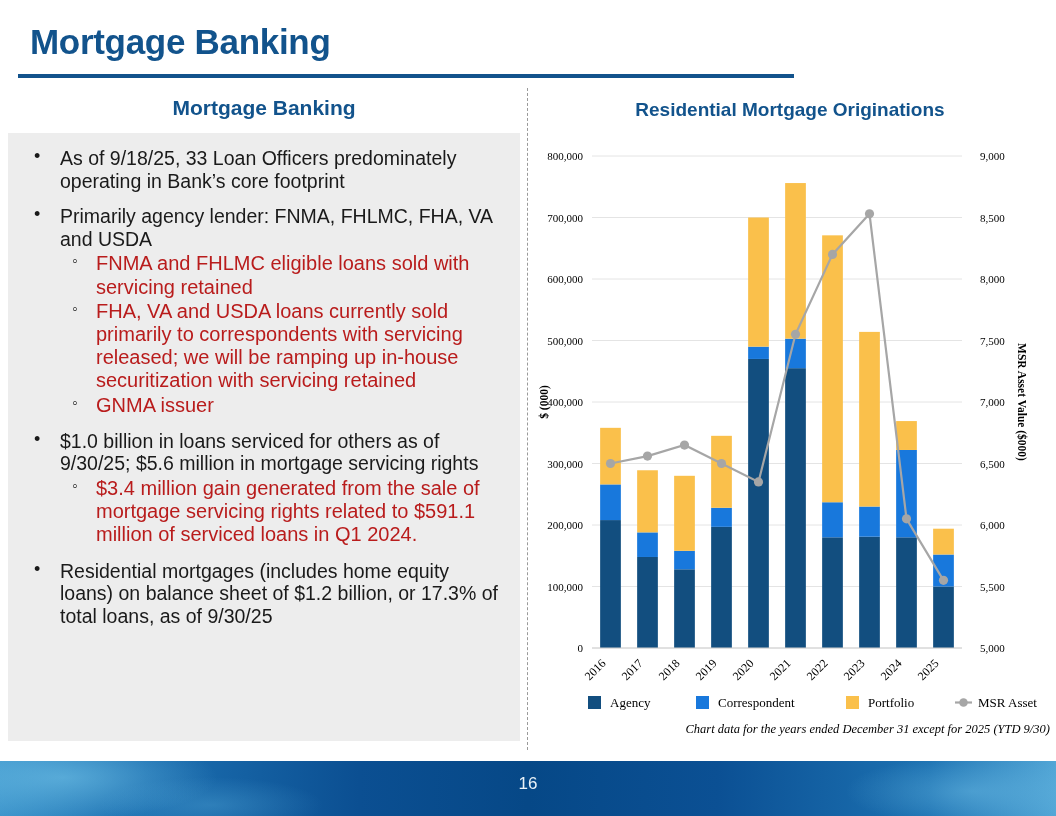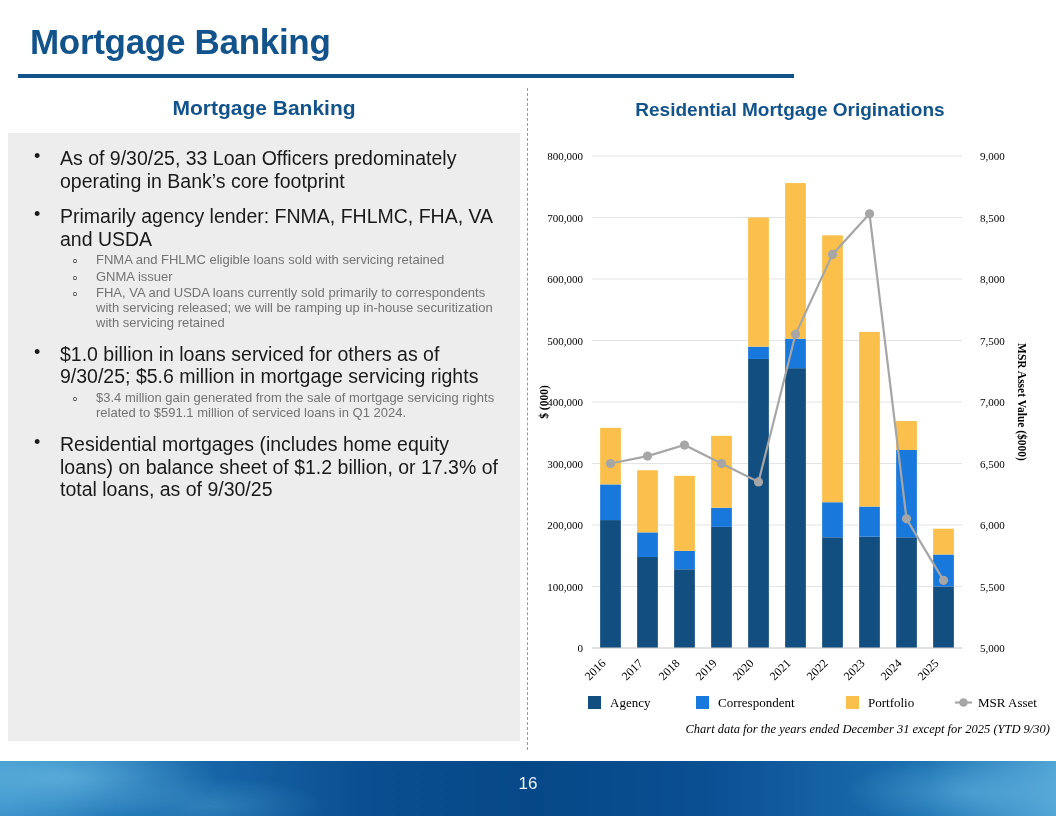--- a/index.html
+++ b/index.html
@@ -40,21 +40,21 @@
   li.b1 {
     position: relative; font-size: 19.5px; color: #1a1a1a;
     line-height: 1.16; padding-left: 38px; margin-bottom: 13px;
   }
   li.b1::before {
     content: "\2022"; position: absolute; left: 12px; top: -1px;
     font-size: 18px; color: #1a1a1a;
   }
   ul.sub { list-style: none; padding: 0; margin-top: 2px; }
   li.b2 {
-    position: relative; font-size: 13px; color: #737373;
+    position: relative; font-size: 20px; color: #b91c1c;
     line-height: 1.16; padding-left: 36px; margin-bottom: 1px;
   }
   li.b2::before {
     content: "\25E6"; position: absolute; left: 12px; top: 0px;
     font-size: 16px; color: #1a1a1a;
   }
 
   
   .v-divider {
     position: absolute; left: 527px; top: 88px; width: 0; height: 662px;
@@ -109,28 +109,28 @@
   <div class="slide-title">Mortgage Banking</div>
   <div class="title-rule"></div>
 
 
   <div class="left-panel"></div>
   <div class="left-heading">Mortgage Banking</div>
 
   <div style="position:absolute;left:8px;top:133px;width:512px;height:608px;">
     <ul class="bullets">
       <li class="b1">
-        <span>As of 9/30/25, 33 Loan Officers predominately operating in Bank’s core footprint</span>
+        <span>As of 9/18/25, 33 Loan Officers predominately operating in Bank’s core footprint</span>
       </li>
       <li class="b1">
         <span>Primarily agency lender: FNMA, FHLMC, FHA, VA and USDA</span>
         <ul class="sub">
           <li class="b2"><span>FNMA and FHLMC eligible loans sold with servicing retained</span></li>
+          <li class="b2"><span>FHA, VA and USDA loans currently sold primarily to correspondents with servicing released; we will be ramping up in-house securitization with servicing retained</span></li>
           <li class="b2"><span>GNMA issuer</span></li>
-          <li class="b2"><span>FHA, VA and USDA loans currently sold primarily to correspondents with servicing released; we will be ramping up in-house securitization with servicing retained</span></li>
         </ul>
       </li>
       <li class="b1">
         <span>$1.0 billion in loans serviced for others as of 9/30/25; $5.6 million in mortgage servicing rights</span>
         <ul class="sub">
           <li class="b2"><span>$3.4 million gain generated from the sale of mortgage servicing rights related to $591.1 million of serviced loans in Q1 2024.</span></li>
         </ul>
       </li>
       <li class="b1">
         <span>Residential mortgages (includes home equity loans) on balance sheet of $1.2 billion, or 17.3% of total loans, as of 9/30/25</span>

